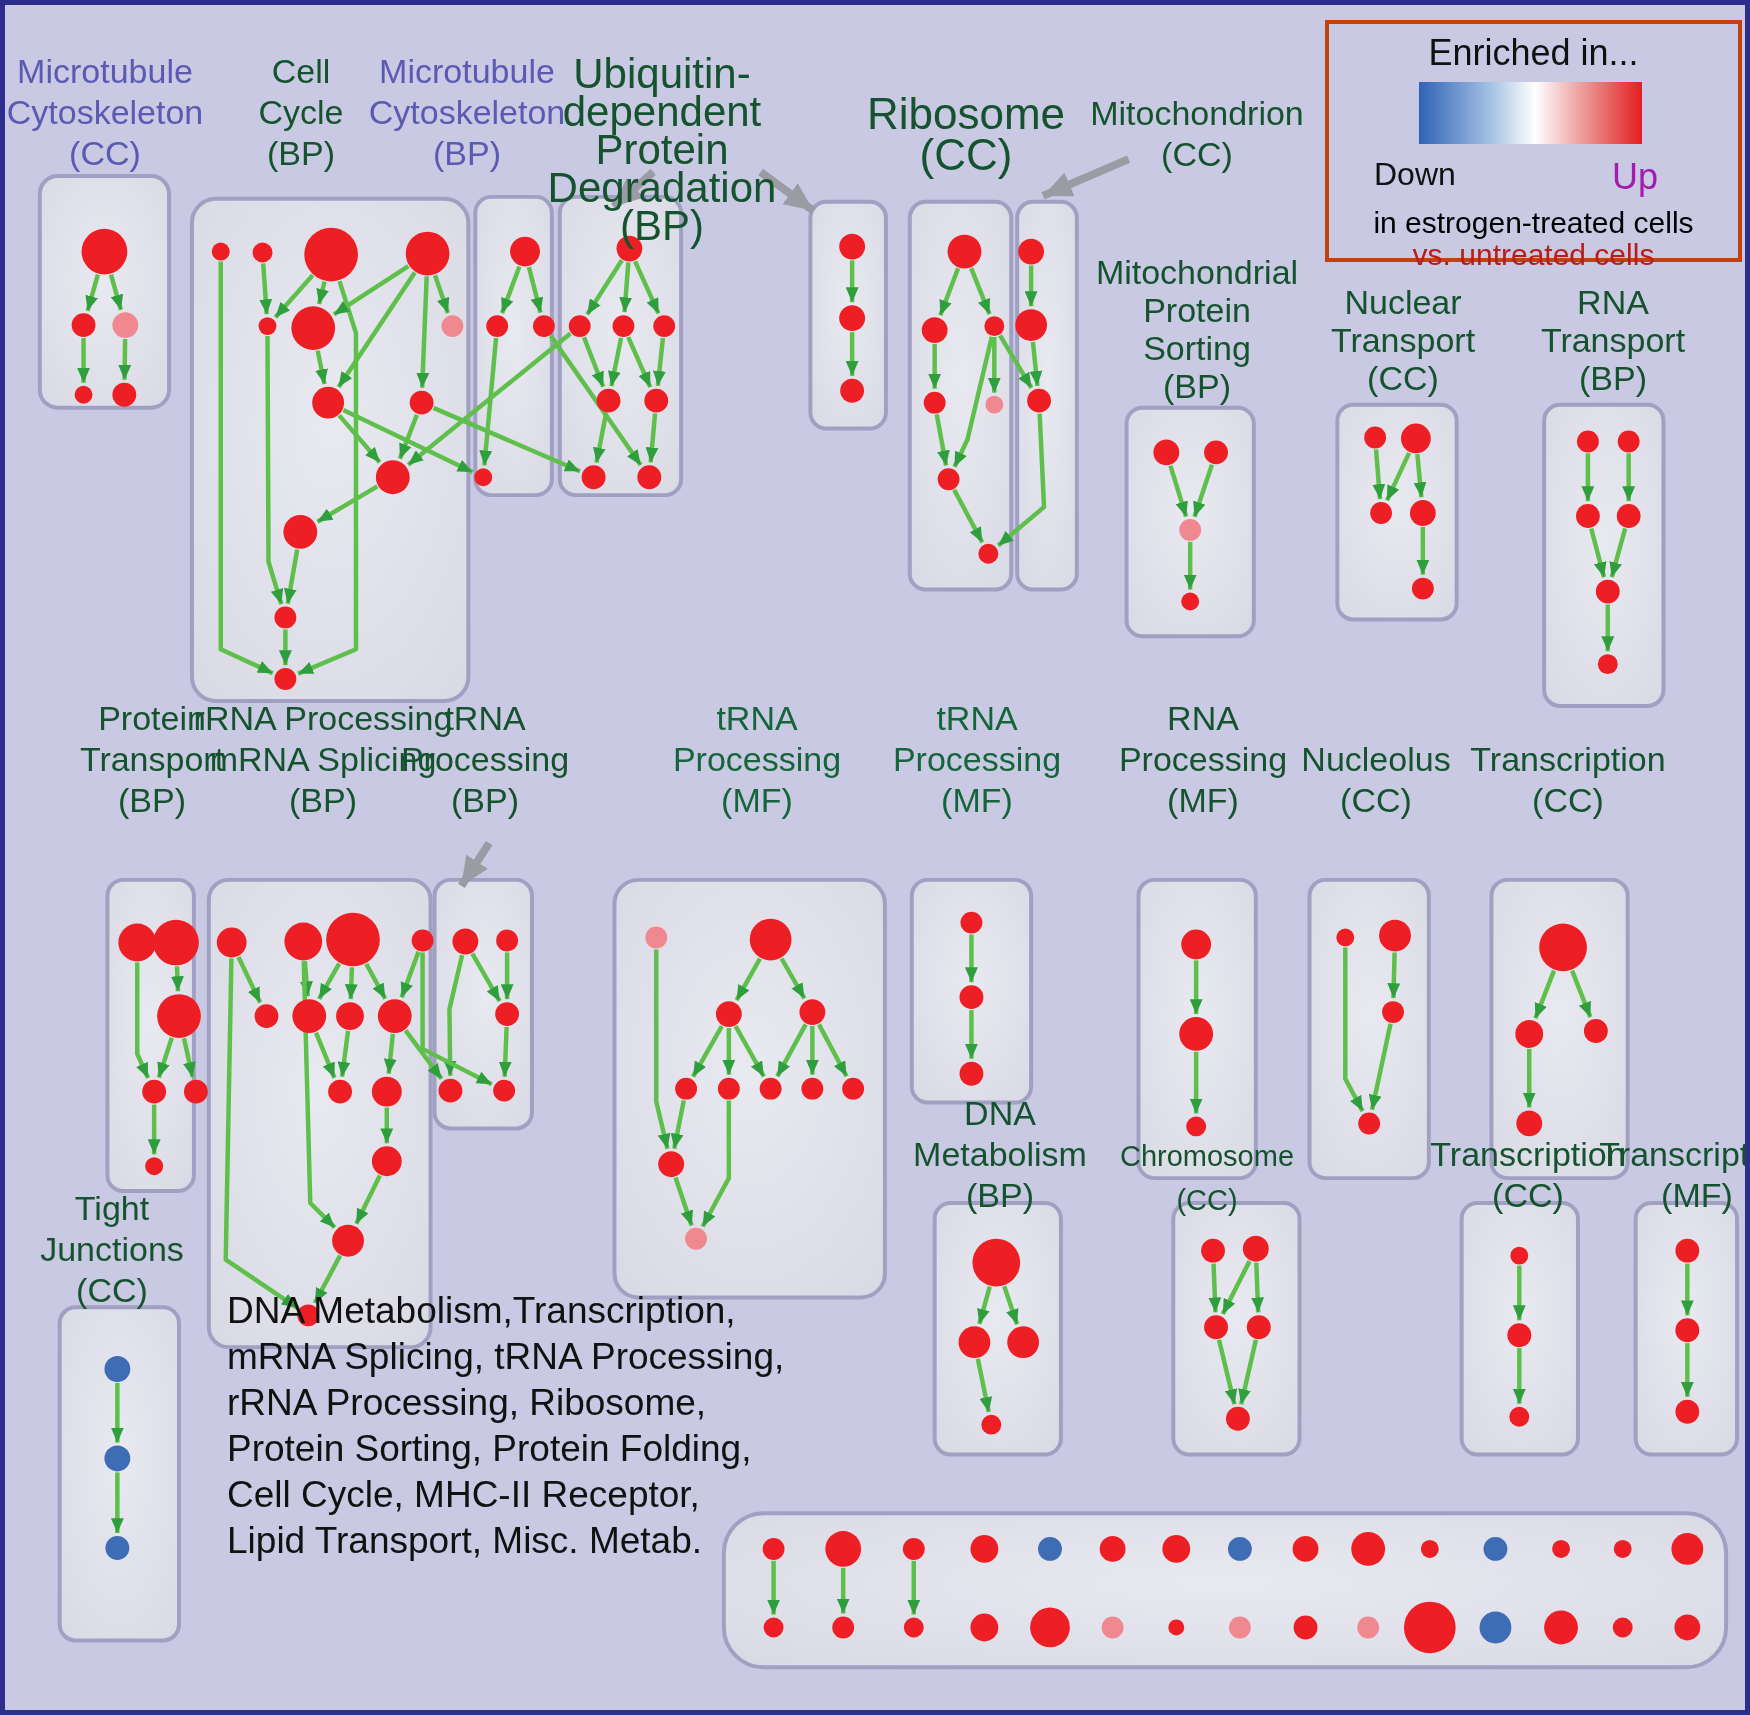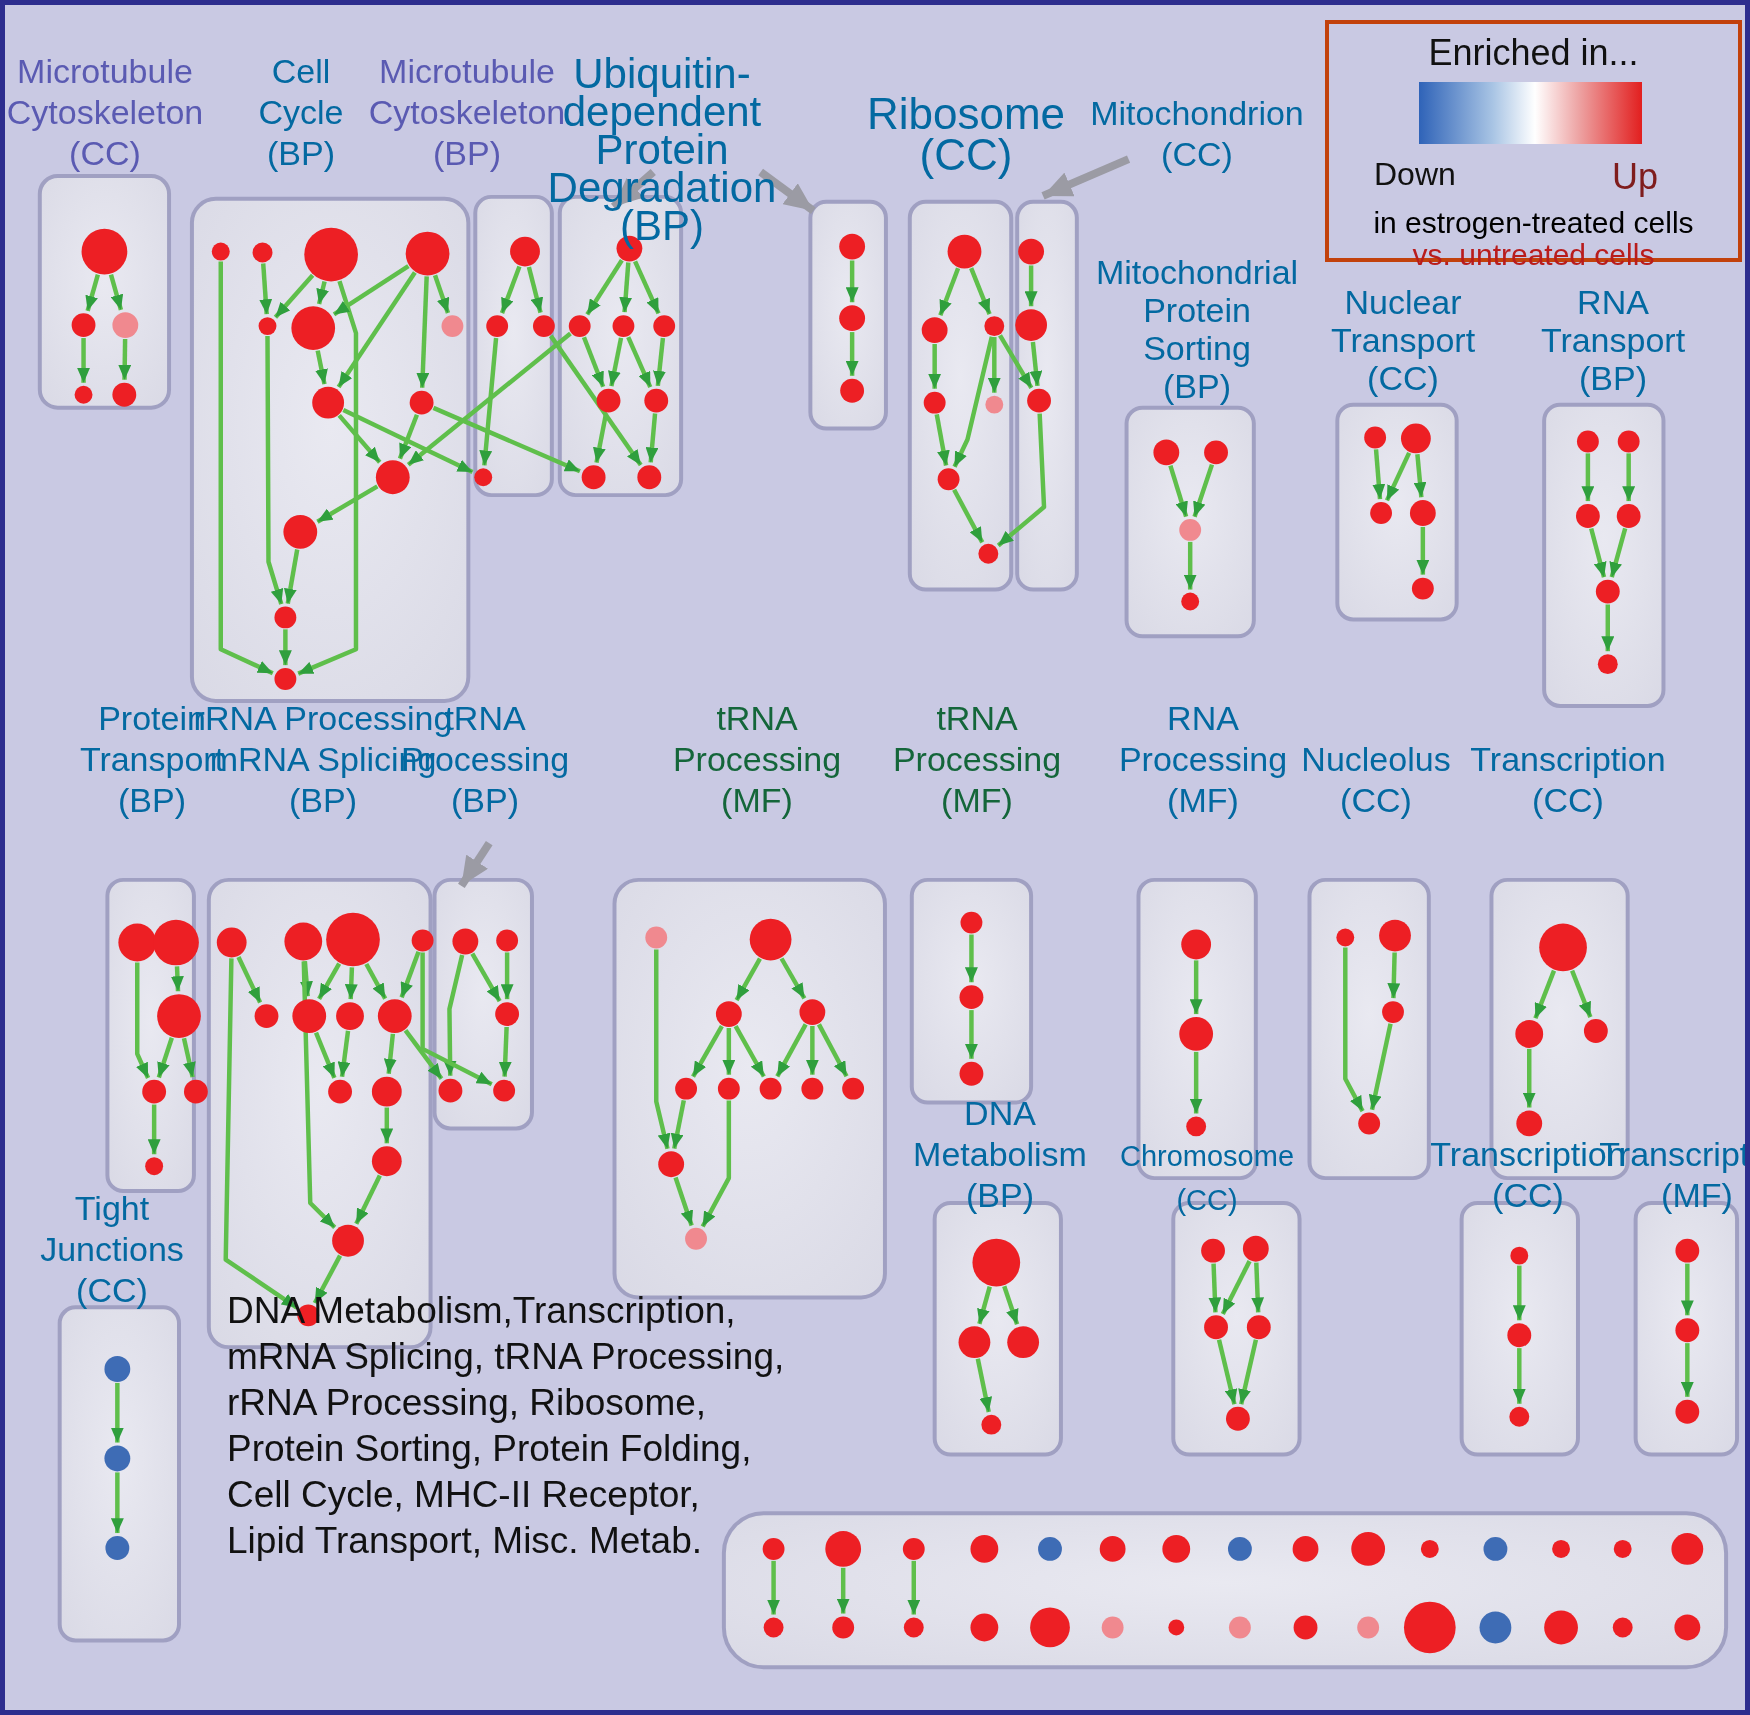--- a/index.html
+++ b/index.html
@@ -12,21 +12,21 @@
     overflow:hidden;
     font-family:Liberation Sans, sans-serif;
     padding-left:16px;
   }
   .net-svg{position:absolute;left:0;top:0;width:100%;height:100%;}
   .cluster-label{
     position:absolute;
     transform:translateX(-50%);
     text-align:center;
     white-space:pre;
-    color:#0369a1;
+    color:#14532d;
   }
   .cluster-label.blue{color:#5a5ab2;}
   .cluster-label.green{color:#14663a;}
   .note-block{
     position:absolute;
     white-space:pre;
     color:#111;
     text-align:left;
   }
   .legend{
@@ -38,21 +38,21 @@
   }
   .legend-title{
     position:absolute;left:0;right:0;top:8px;
     text-align:center;font-size:36px;color:#111;
   }
   .legend-bar{
     position:absolute;left:90px;top:58px;width:223px;height:62px;
     background:linear-gradient(to right,#2f63b8 0%,#a8c4e4 33%,#ffffff 52%,#eda2a2 72%,#e21f1f 100%);
   }
   .legend-down{position:absolute;left:45px;top:132px;font-size:32px;color:#111;}
-  .legend-up{position:absolute;left:283px;top:132px;font-size:36px;color:#7f1d1d;}
+  .legend-up{position:absolute;left:283px;top:132px;font-size:36px;color:#a21caf;}
   .legend-sub1{position:absolute;left:0;right:0;top:182px;text-align:center;font-size:30px;color:#000000;}
   .legend-sub2{position:absolute;left:0;right:0;top:214px;text-align:center;font-size:30px;color:#b91c1c;}
 </style>
 </head>
 <body>
 
 <div class="figure">
 
   <svg class="net-svg" viewBox="0 0 1750 1715" preserveAspectRatio="none" id="net-svg">
       <defs>

